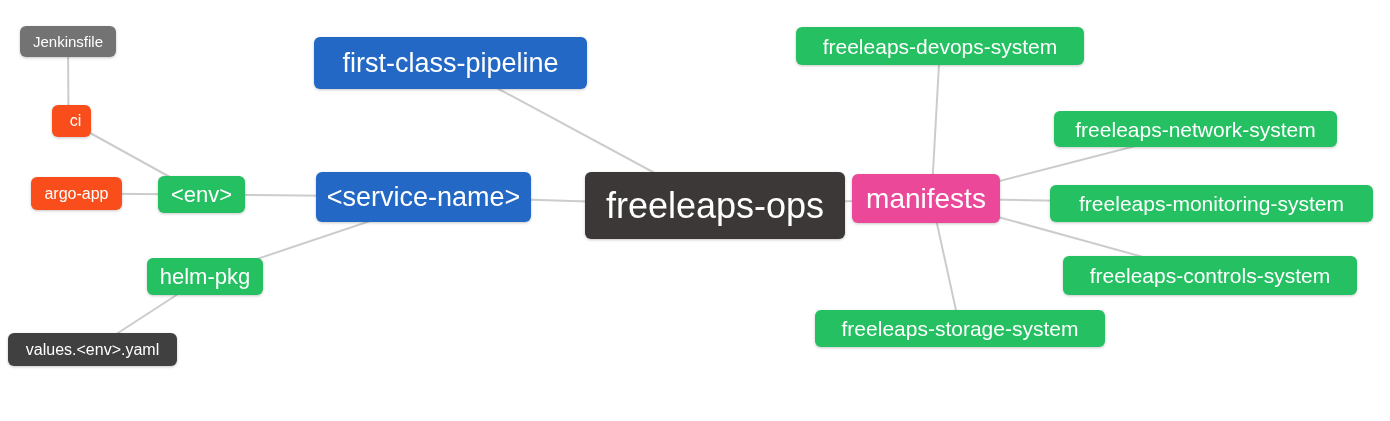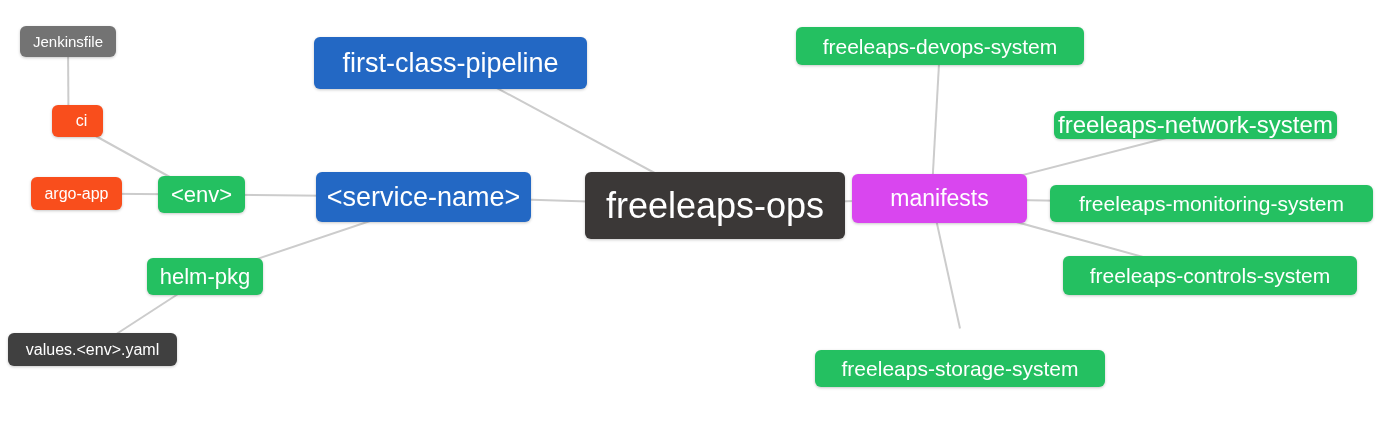--- a/index.html
+++ b/index.html
@@ -57,25 +57,25 @@
       <line x1="931.5" y1="198.5" x2="940" y2="46" stroke="#cccccc" stroke-width="2"></line>
       <line x1="931.5" y1="198.5" x2="1195.5" y2="130.5" stroke="#cccccc" stroke-width="2"></line>
       <line x1="931.5" y1="198.5" x2="1211.5" y2="203.5" stroke="#cccccc" stroke-width="2"></line>
       <line x1="931.5" y1="198.5" x2="1210" y2="275.5" stroke="#cccccc" stroke-width="2"></line>
       <line x1="931.5" y1="198.5" x2="960" y2="328.5" stroke="#cccccc" stroke-width="2"></line>
     </svg>
 
 <div class="node" style="left: 585px; top: 172px; width: 260px; height: 67px; background: rgb(59, 56, 55); font-size: 36px;">freeleaps-ops</div>
     <div class="node" style="left: 314px; top: 37px; width: 273px; height: 52px; background: rgb(35, 104, 196); font-size: 27px;">first-class-pipeline</div>
     <div class="node" style="left: 316px; top: 172px; width: 215px; height: 50px; background: rgb(35, 104, 196); font-size: 27px;">&lt;service-name&gt;</div>
-    <div class="node" style="left: 852px; top: 174px; width: 175px; height: 49px; background: #d946ef; font-size: 23px;">manifests</div>
+    <div class="node" style="left: 852px; top: 174px; width: 148px; height: 49px; background: #ec4899; font-size: 28px;">manifests</div>
     <div class="node" style="left: 158px; top: 176px; width: 87px; height: 37px; background: rgb(36, 192, 97); font-size: 22px;">&lt;env&gt;</div>
     <div class="node" style="left: 147px; top: 258px; width: 116px; height: 37px; background: rgb(36, 192, 97); font-size: 22px;">helm-pkg</div>
-    <div class="node" style="left: 52px; top: 105px; width: 51px; height: 32px; background: rgb(249, 78, 28); font-size: 16px; padding-left: 8px;">ci</div>
+    <div class="node" style="left: 52px; top: 105px; width: 39px; height: 32px; background: rgb(249, 78, 28); font-size: 16px; padding-left: 8px;">ci</div>
     <div class="node" style="left: 20px; top: 26px; width: 96px; height: 31px; background: #737373; font-size: 15px;">Jenkinsfile</div>
     <div class="node" style="left: 31px; top: 177px; width: 91px; height: 33px; background: rgb(249, 78, 28); font-size: 16px;">argo-app</div>
     <div class="node" style="left: 8px; top: 333px; width: 169px; height: 33px; background: #404040; font-size: 16px;">values.&lt;env&gt;.yaml</div>
     <div class="node" style="left: 796px; top: 27px; width: 288px; height: 38px; background: rgb(36, 192, 97); font-size: 21px;">freeleaps-devops-system</div>
-    <div class="node" style="left: 1054px; top: 111px; width: 283px; height: 28px; background: rgb(36, 192, 97); font-size: 24px;">freeleaps-network-system</div>
+    <div class="node" style="left: 1054px; top: 111px; width: 283px; height: 36px; background: rgb(36, 192, 97); font-size: 21px;">freeleaps-network-system</div>
     <div class="node" style="left: 1050px; top: 185px; width: 323px; height: 37px; background: rgb(36, 192, 97); font-size: 21px;">freeleaps-monitoring-system</div>
     <div class="node" style="left: 1063px; top: 256px; width: 294px; height: 39px; background: rgb(36, 192, 97); font-size: 21px;">freeleaps-controls-system</div>
-    <div class="node" style="left: 815px; top: 310px; width: 290px; height: 37px; background: rgb(36, 192, 97); font-size: 21px; margin-top: 40px;">freeleaps-storage-system</div>
+    <div class="node" style="left: 815px; top: 310px; width: 290px; height: 37px; background: rgb(36, 192, 97); font-size: 21px;">freeleaps-storage-system</div>
   </div>
 
 </body></html>

